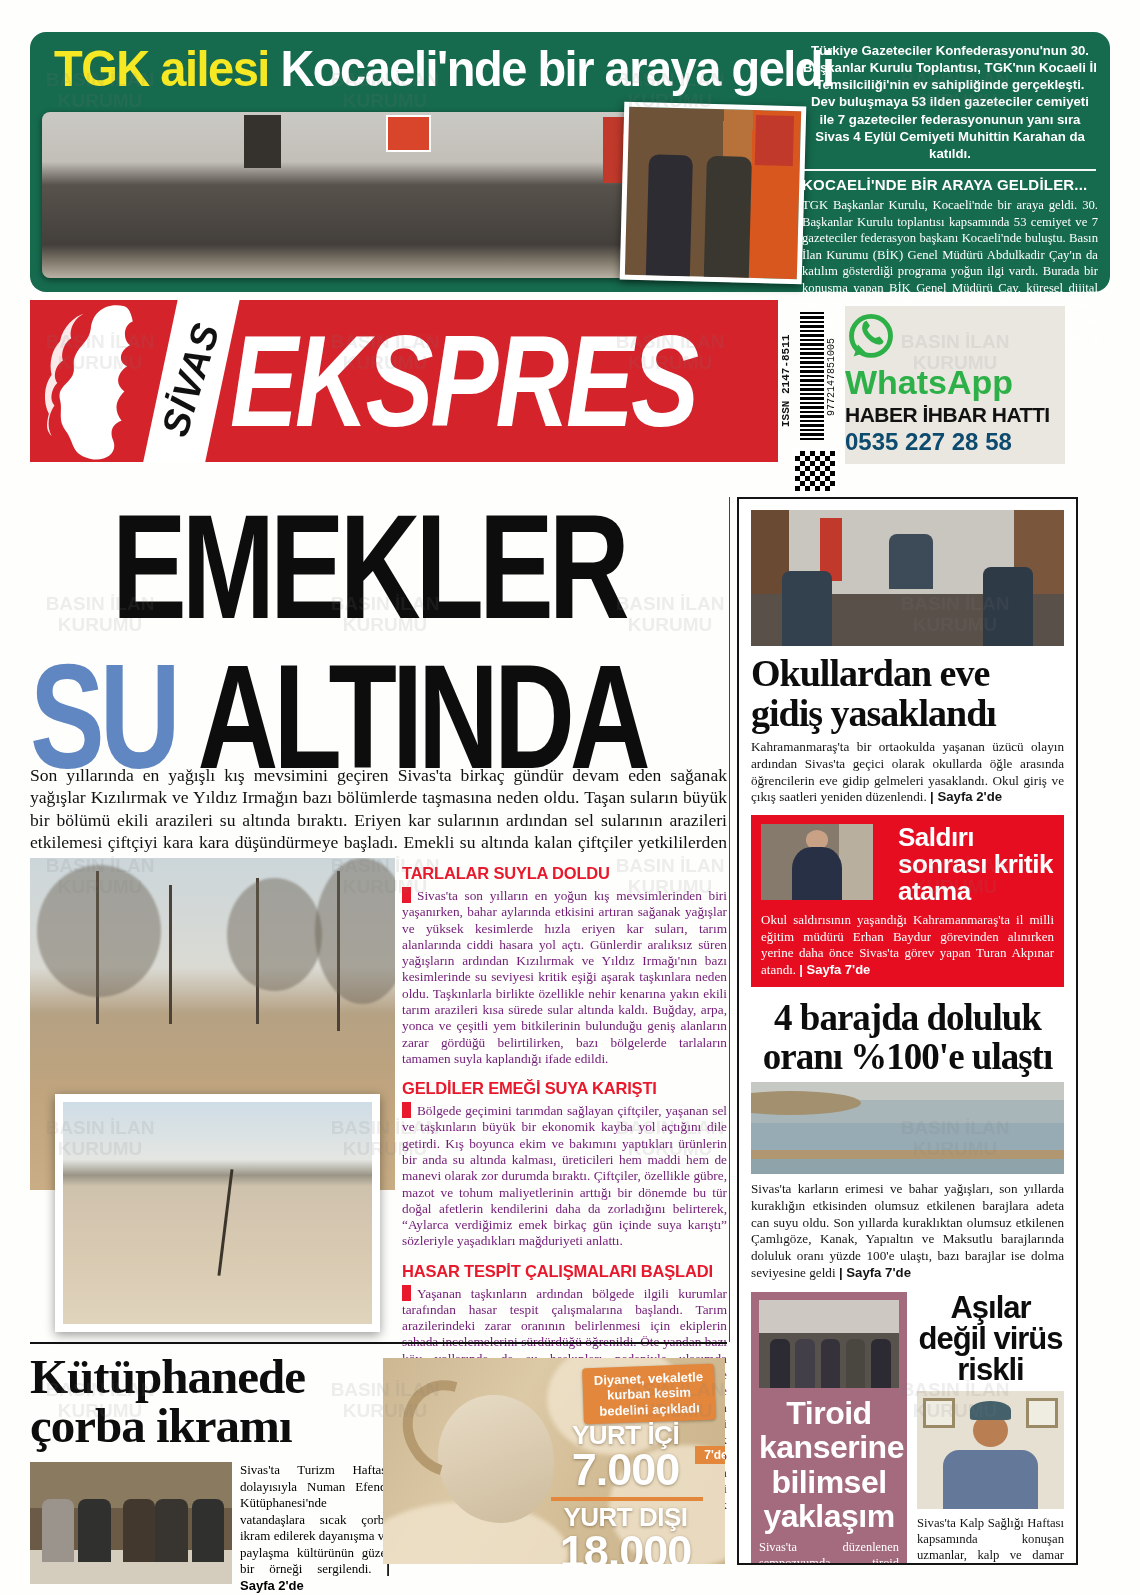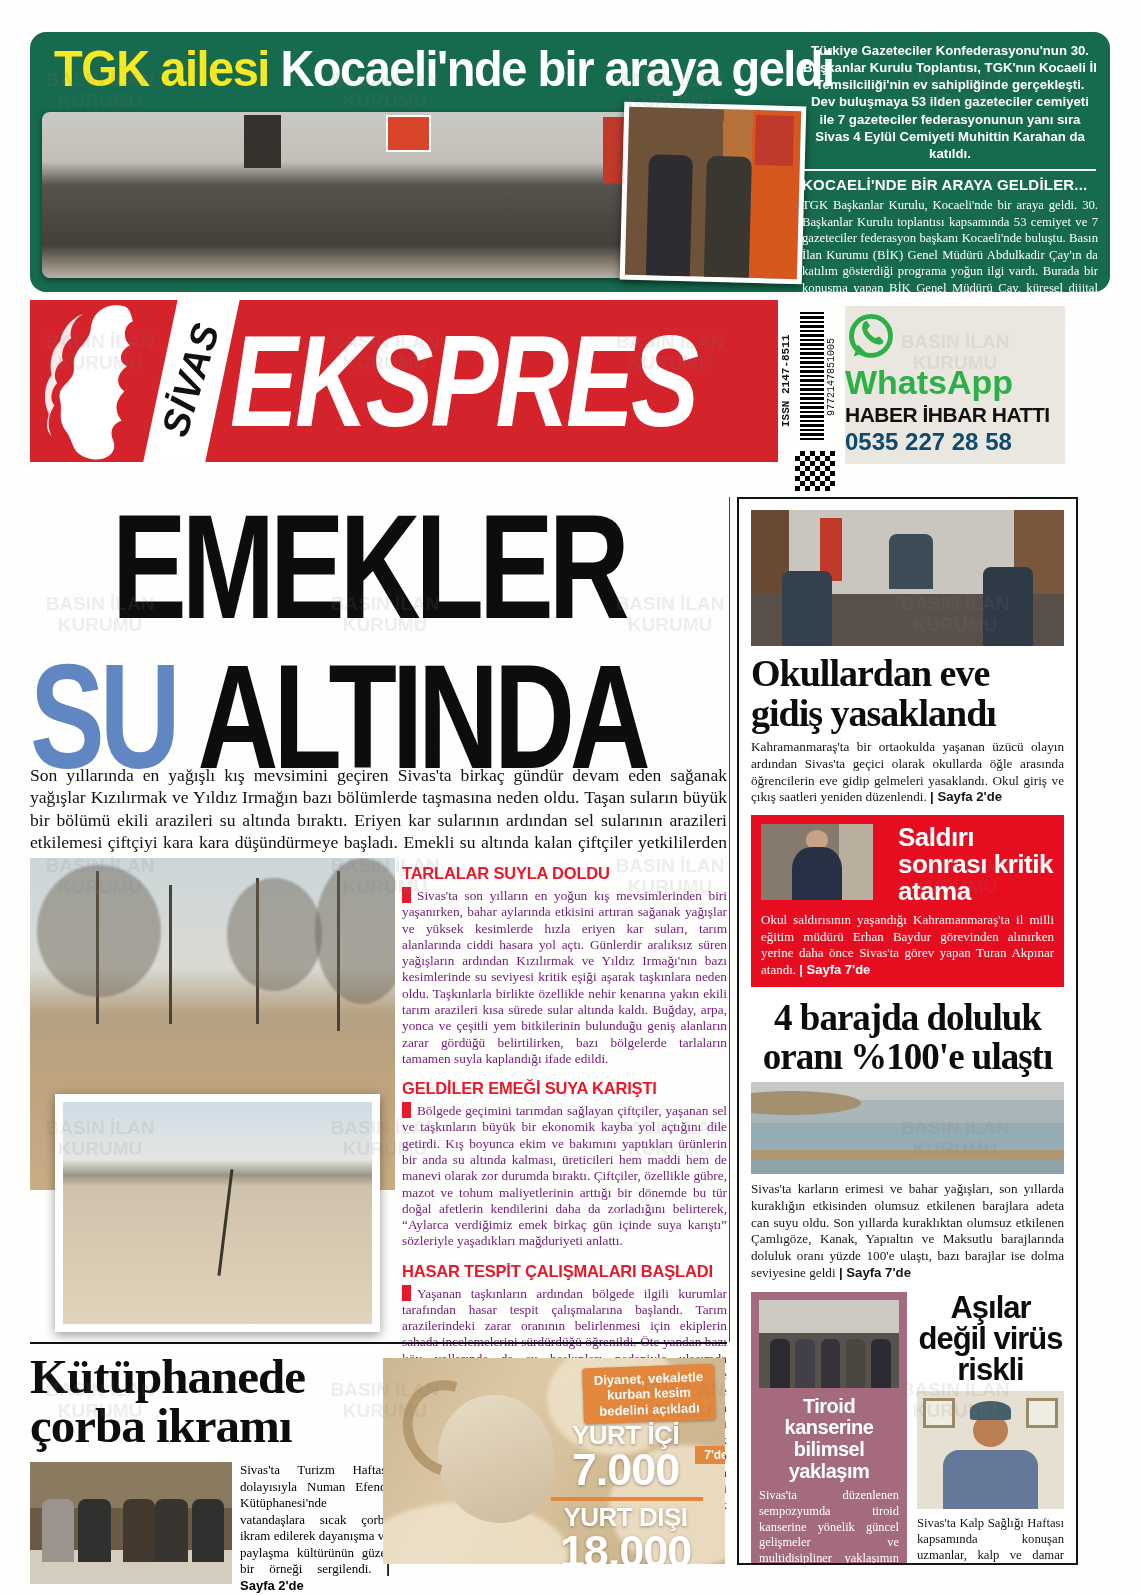--- a/index.html
+++ b/index.html
@@ -146,21 +146,21 @@
   .dams h2 { text-align:center; font-size:37px; margin-top:12px; }
   .dam-photo { width:100%; height:92px; margin-top:2px; overflow:hidden; position:relative;
                background:linear-gradient(180deg,#c6c9c3 0 20%,#a8b6ba 20% 45%,#96abb4 45% 74%,#b09772 74% 84%,#8fa3ab 84% 100%); }
   .dam-photo .shore { position:absolute; left:-10%; top:10%; width:45%; height:26%; border-radius:50%; background:#a3906f; }
   .dams .body { margin-top:7px; }
   .bottom-row { display:flex; gap:10px; margin-top:10px; }
   .mauve { width:156px; flex:none; background:#a46a7d; padding:8px; color:#fff; }
   .mauve .photo { width:100%; height:88px; overflow:hidden; position:relative;
                   background:linear-gradient(180deg,#cdc9c2 0 38%,#58524c 38% 100%); }
   .mauve .photo .fig { position:absolute; bottom:0; width:14%; height:55%; background:#2c2a33; border-radius:6px 6px 0 0; }
-  .mauve h3 { font-size:20px; font-weight:800; text-align:center; line-height:1.08; margin:8px 0 6px; letter-spacing:-.5px; }
+  .mauve h3 { font-size:32px; font-weight:800; text-align:center; line-height:1.08; margin:8px 0 6px; letter-spacing:-.5px; }
   .mauve .body { color:#fff; font-family:"Liberation Serif", serif; font-size:12.4px; line-height:1.27; text-align:justify; }
   .vax { flex:1; }
   .vax h3 { font-size:31px; font-weight:900; text-align:center; line-height:1.0; letter-spacing:-1px; color:#0d0d0d; }
   .vax .photo { width:100%; height:118px; margin-top:6px; overflow:hidden; position:relative; background:#e6e0d2; }
   .vax .photo .frame { position:absolute; top:6%; width:22%; height:26%; border:3px solid #9a8a66; background:#efece2; }
   .vax .photo .body-fig { position:absolute; left:18%; bottom:0; width:64%; height:50%; border-radius:16px 16px 0 0; background:#64789a; }
   .vax .photo .head { position:absolute; left:38%; top:20%; width:24%; height:28%; border-radius:50%; background:#b97f52; }
   .vax .photo .cap { position:absolute; left:36%; top:9%; width:28%; height:16%; border-radius:50% 50% 10% 10%; background:#44606a; }
   .vax .body { margin-top:6px; font-size:12.7px; }
 </style>

